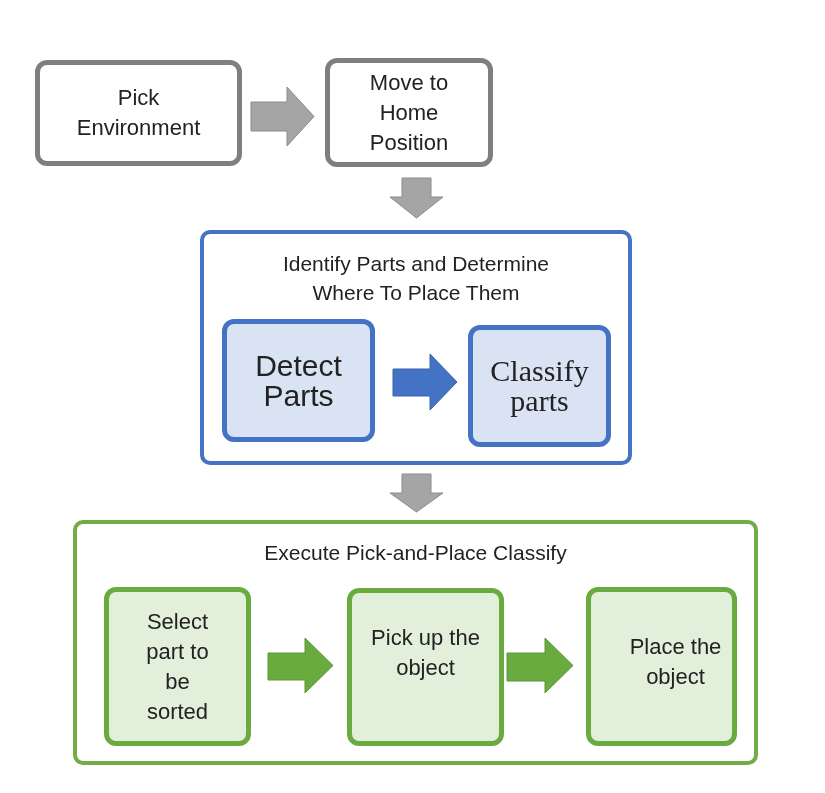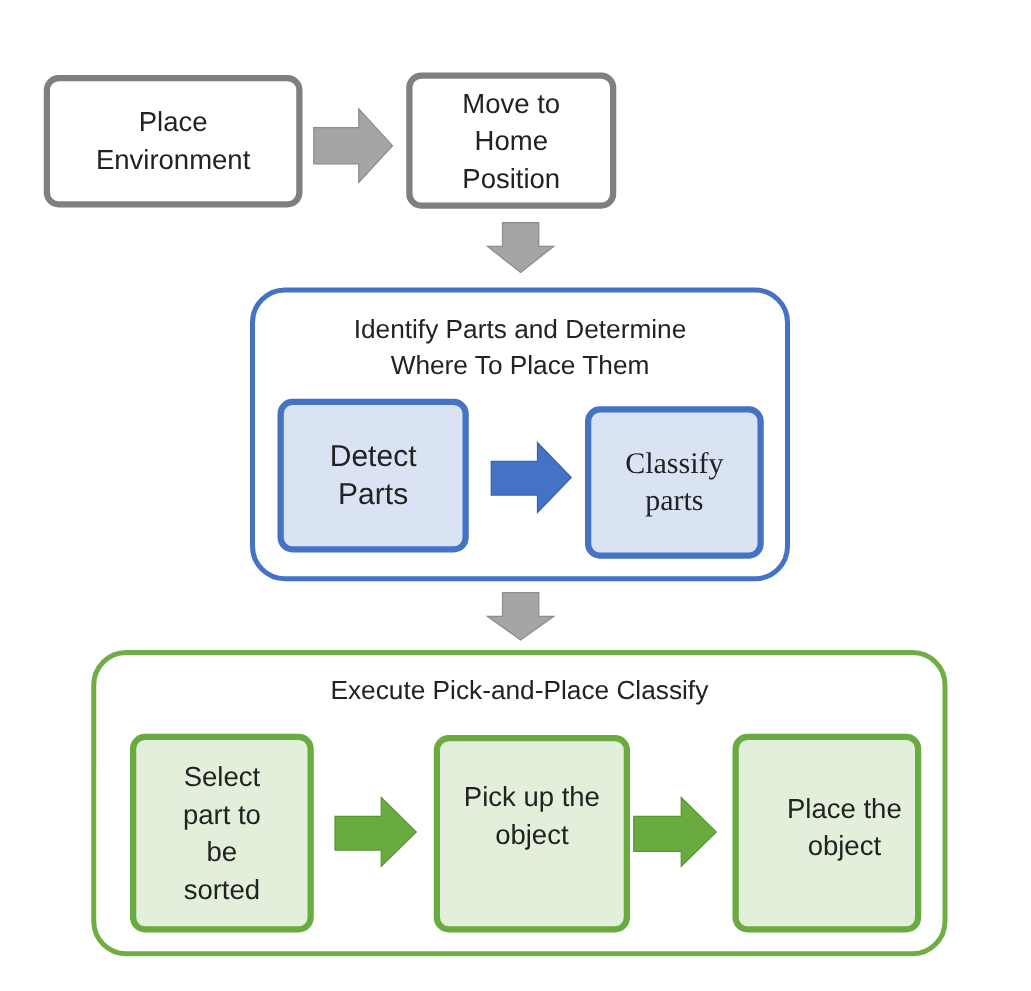--- a/index.html
+++ b/index.html
@@ -2,36 +2,36 @@
 <html><head>
   <meta charset="utf-8">
   <style>
     html, body { margin: 0; padding: 0; background: #ffffff; }
     body { width: 825px; height: 793px; position: relative; overflow: hidden;
            font-family: "Liberation Sans", "DejaVu Sans", sans-serif; color: #222222; }
     .box { position: absolute; box-sizing: border-box; display: flex; align-items: center;
            justify-content: center; text-align: center; white-space: pre-line; }
     .gray { border: 5px solid #7f7f7f; border-radius: 12px; background: #ffffff;
             font-size: 22px; line-height: 30px; }
-    .group { position: absolute; box-sizing: border-box; border-radius: 28px; background: #ffffff; }
+    .group { position: absolute; box-sizing: border-box; border-radius: 10px; background: #ffffff; }
     .group-blue { border: 4px solid #4472c4; }
     .group-green { border: 4px solid #70ad47; }
     .group-title { position: absolute; left: 0; right: 0; text-align: center;
                    font-size: 21px; line-height: 29px; white-space: pre-line; color: #222222; }
     .inner-blue { border: 5px solid #4472c4; background: #dae3f3; border-radius: 12px;
-                  font-size: 24px; line-height: 30px; }
+                  font-size: 30px; line-height: 30px; }
     .inner-green { border: 5px solid #6aab40; background: #e2efda; border-radius: 12px;
                    font-size: 22px; line-height: 30px; }
     svg.arrow { position: absolute; overflow: visible; }
   </style>
 </head>
 <body>
 
 <div class="box gray" style="left:35px; top:60px; width:207px; height:106px;">
-  <span>Place
+  <span>Pick
 Environment</span>
 </div>
 
 <svg class="arrow" style="left:251px; top:87px;" width="64" height="60" viewBox="0 0 64 60">
   <polygon points="0,15 36,15 36,0 63,29.5 36,59 36,44 0,44" fill="#a5a5a5" stroke="#8c8c8c" stroke-width="1"></polygon>
 </svg>
 
 <div class="box gray" style="left:325px; top:58px; width:168px; height:109px;">
   <span>Move to
 Home

